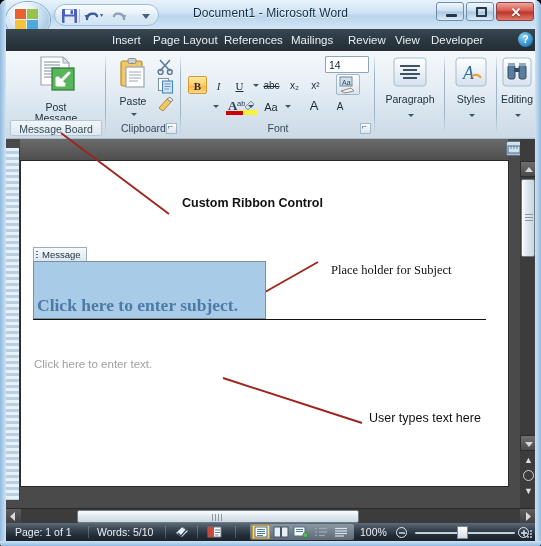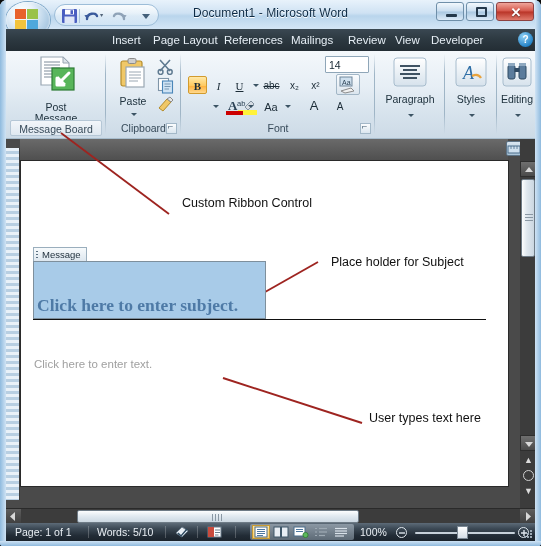--- a/index.html
+++ b/index.html
@@ -646,22 +646,22 @@
       </svg>
     </div>
   </div>
 
   <svg id="ann-svg">
     <line x1="61" y1="133" x2="169" y2="214" stroke="#9e2420" stroke-width="1.9"></line>
     <line x1="258" y1="296" x2="318" y2="262" stroke="#9e2420" stroke-width="1.9"></line>
     <line x1="223" y1="378" x2="362" y2="423" stroke="#9e2420" stroke-width="1.9"></line>
   </svg>
 
-  <div class="ann-text" style="left:182px;top:196px;">Custom Ribbon Control</div>
-  <div class="ann-text" style="left:331px;top:255px;">Place holder for Subject</div>
+  <div class="ann-text" style="left:182px;top:196px;font-weight:bold;">Custom Ribbon Control</div>
+  <div class="ann-text" style="left:331px;top:263px;font-family:Liberation Serif, serif;">Place holder for Subject</div>
   <div class="ann-text" style="left:369px;top:411px;">User types text here</div>
 
   <div id="statusbar">
     <div class="sb-item" style="left:10px;text-align:right;">Page: 1 of 1</div>
     <div class="sb-sep" style="left:83px;"></div>
     <div class="sb-item" style="left:92px;">Words: 5/10</div>
     <div class="sb-sep" style="left:160px;"></div>
 
     <div class="sb-ic" style="left:170px;">
       <svg width="15" height="14" viewBox="0 0 15 14">

